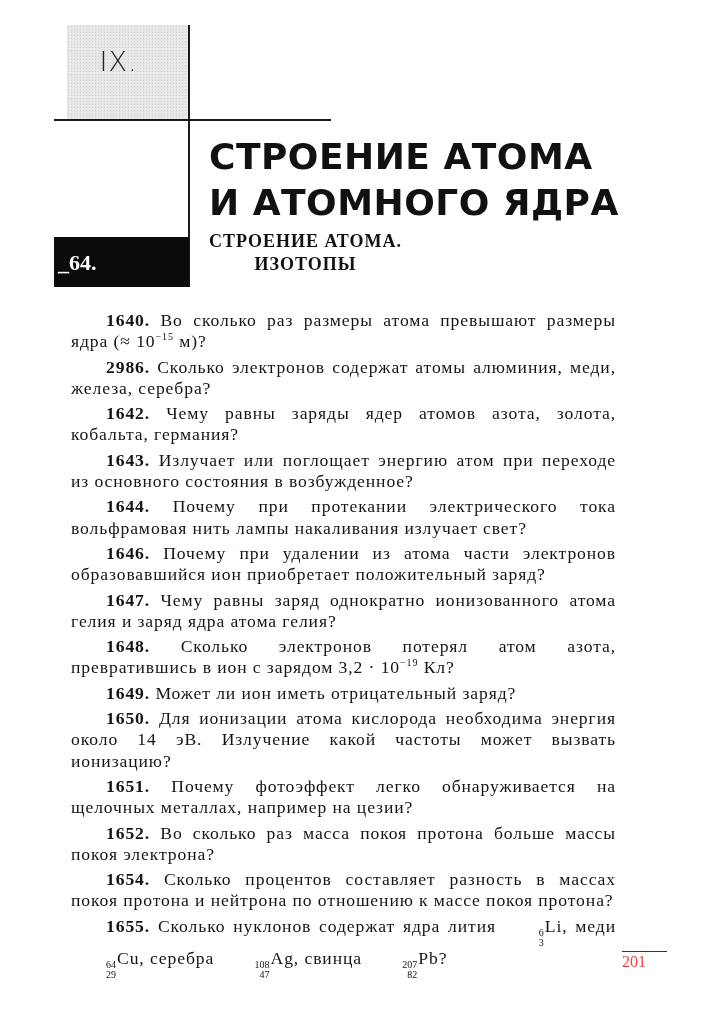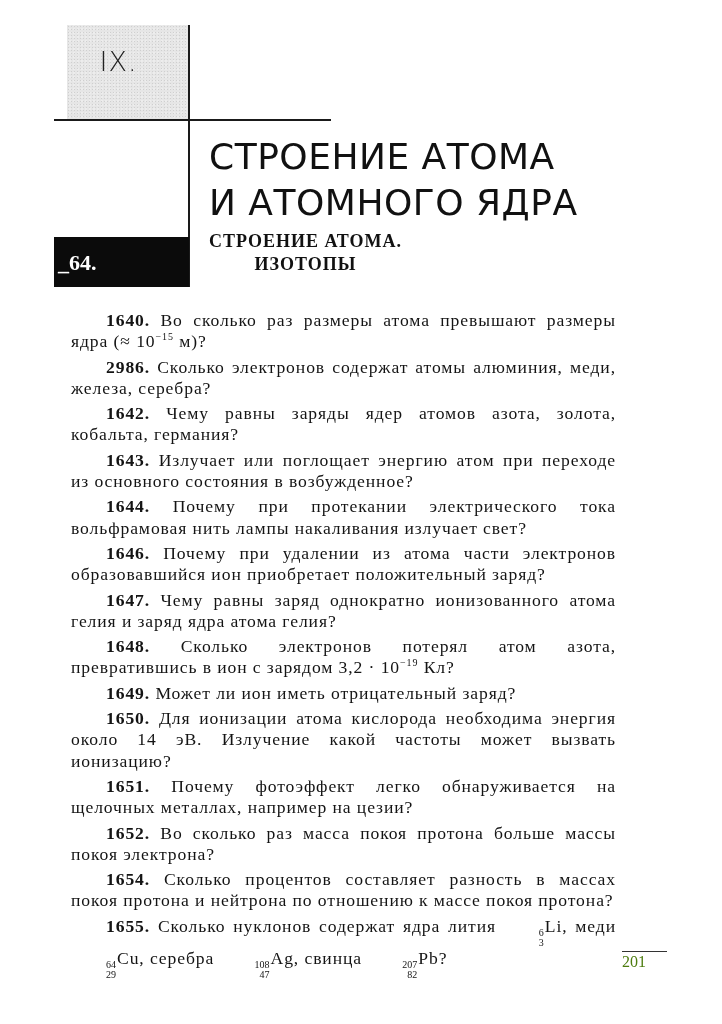--- a/index.html
+++ b/index.html
@@ -6,37 +6,37 @@
   body { width:722px; height:1024px; position:relative; overflow:hidden; color:#111; }
   .abs { position:absolute; }
   #chapter-box { left:67px; top:25px; width:122px; height:95px;
     background:#e6e6e6;
     background-image: radial-gradient(#cfcfcf 0.6px, transparent 0.8px), radial-gradient(#f3f3f3 0.6px, transparent 0.8px);
     background-size: 3px 3px, 4px 4px; background-position: 0 0, 1px 2px; }
   #chapter-num { left:67px; top:46px; width:103px; text-align:center;
     font-family:"DejaVu Sans", sans-serif; font-weight:200; font-size:27px; letter-spacing:1px; color:#222; }
   #vline { left:188px; top:25px; width:1.5px; height:262px; background:#1a1a1a; }
   #hline { left:54px; top:119px; width:277px; height:1.5px; background:#1a1a1a; }
-  #chapter-title { left:209px; top:134px; font-family:"DejaVu Sans", sans-serif; font-weight:400;
+  #chapter-title { left:209px; top:134px; font-family:"DejaVu Sans", sans-serif; font-weight:700;
     font-size:36px; line-height:46px; letter-spacing:0.5px; color:#111; }
   #section-box { left:54px; top:237px; width:135px; height:50px; background:#0b0b0b; }
   #section-num { left:58px; top:250px; font-family:"Liberation Serif", serif; font-weight:bold;
     font-size:22px; color:#fff; }
   #section-title { left:209px; top:230px; font-family:"Liberation Serif", serif; font-weight:bold;
     font-size:18px; line-height:22.5px; letter-spacing:1px; color:#111;text-align:center; }
   #problems { left:67px; top:306px; width:553px;
     font-family:"Liberation Serif", serif; font-size:17.6px; line-height:21.3px; color:#141414;
     letter-spacing:0.9px; }
   .problem { text-align:justify; text-align-last:left; margin:4px; text-indent:35px; }
   .pnum { font-weight:bold; }
   sup.e { font-size:10px; vertical-align:7px; line-height:0; }
   .nuc { display:inline-flex; flex-direction:column; align-items:flex-end; font-size:10px;
     line-height:10px; vertical-align:-4px; margin-right:1px; letter-spacing:0; }
   #page-rule { left:622px; top:951px; width:45px; height:1.2px; background:#333; }
-  #page-number { left:622px; top:953px; font-family:"Liberation Serif", serif; font-size:16px; color:#4d7c0f; }
+  #page-number { left:622px; top:953px; font-family:"Liberation Serif", serif; font-size:16px; color:#ef4444; }
 </style>
 </head>
 <body>
 
 <div id="chapter-box" class="abs"></div>
 <div id="chapter-num" class="abs">IX.</div>
 <div id="vline" class="abs"></div>
 <div id="hline" class="abs"></div>
 
 <div id="chapter-title" class="abs">

